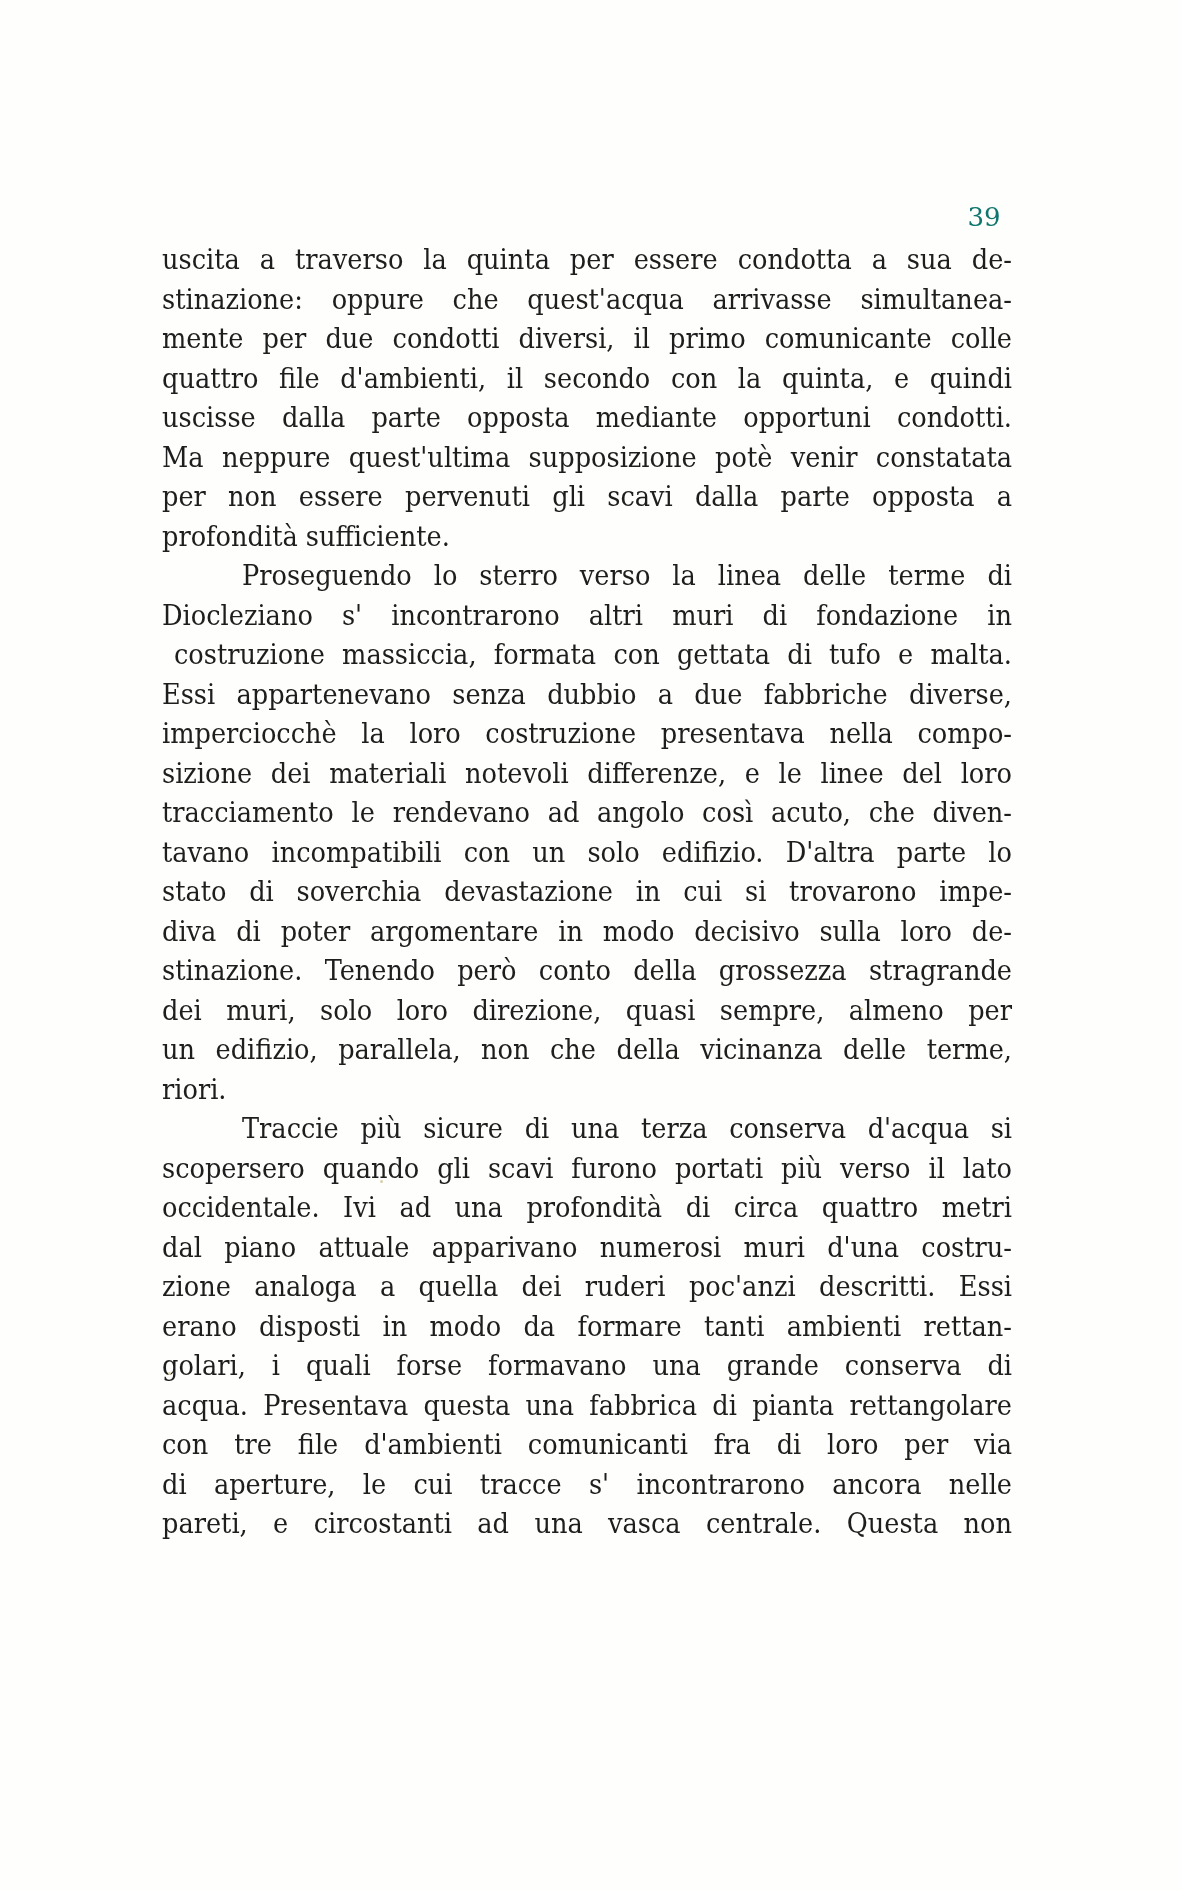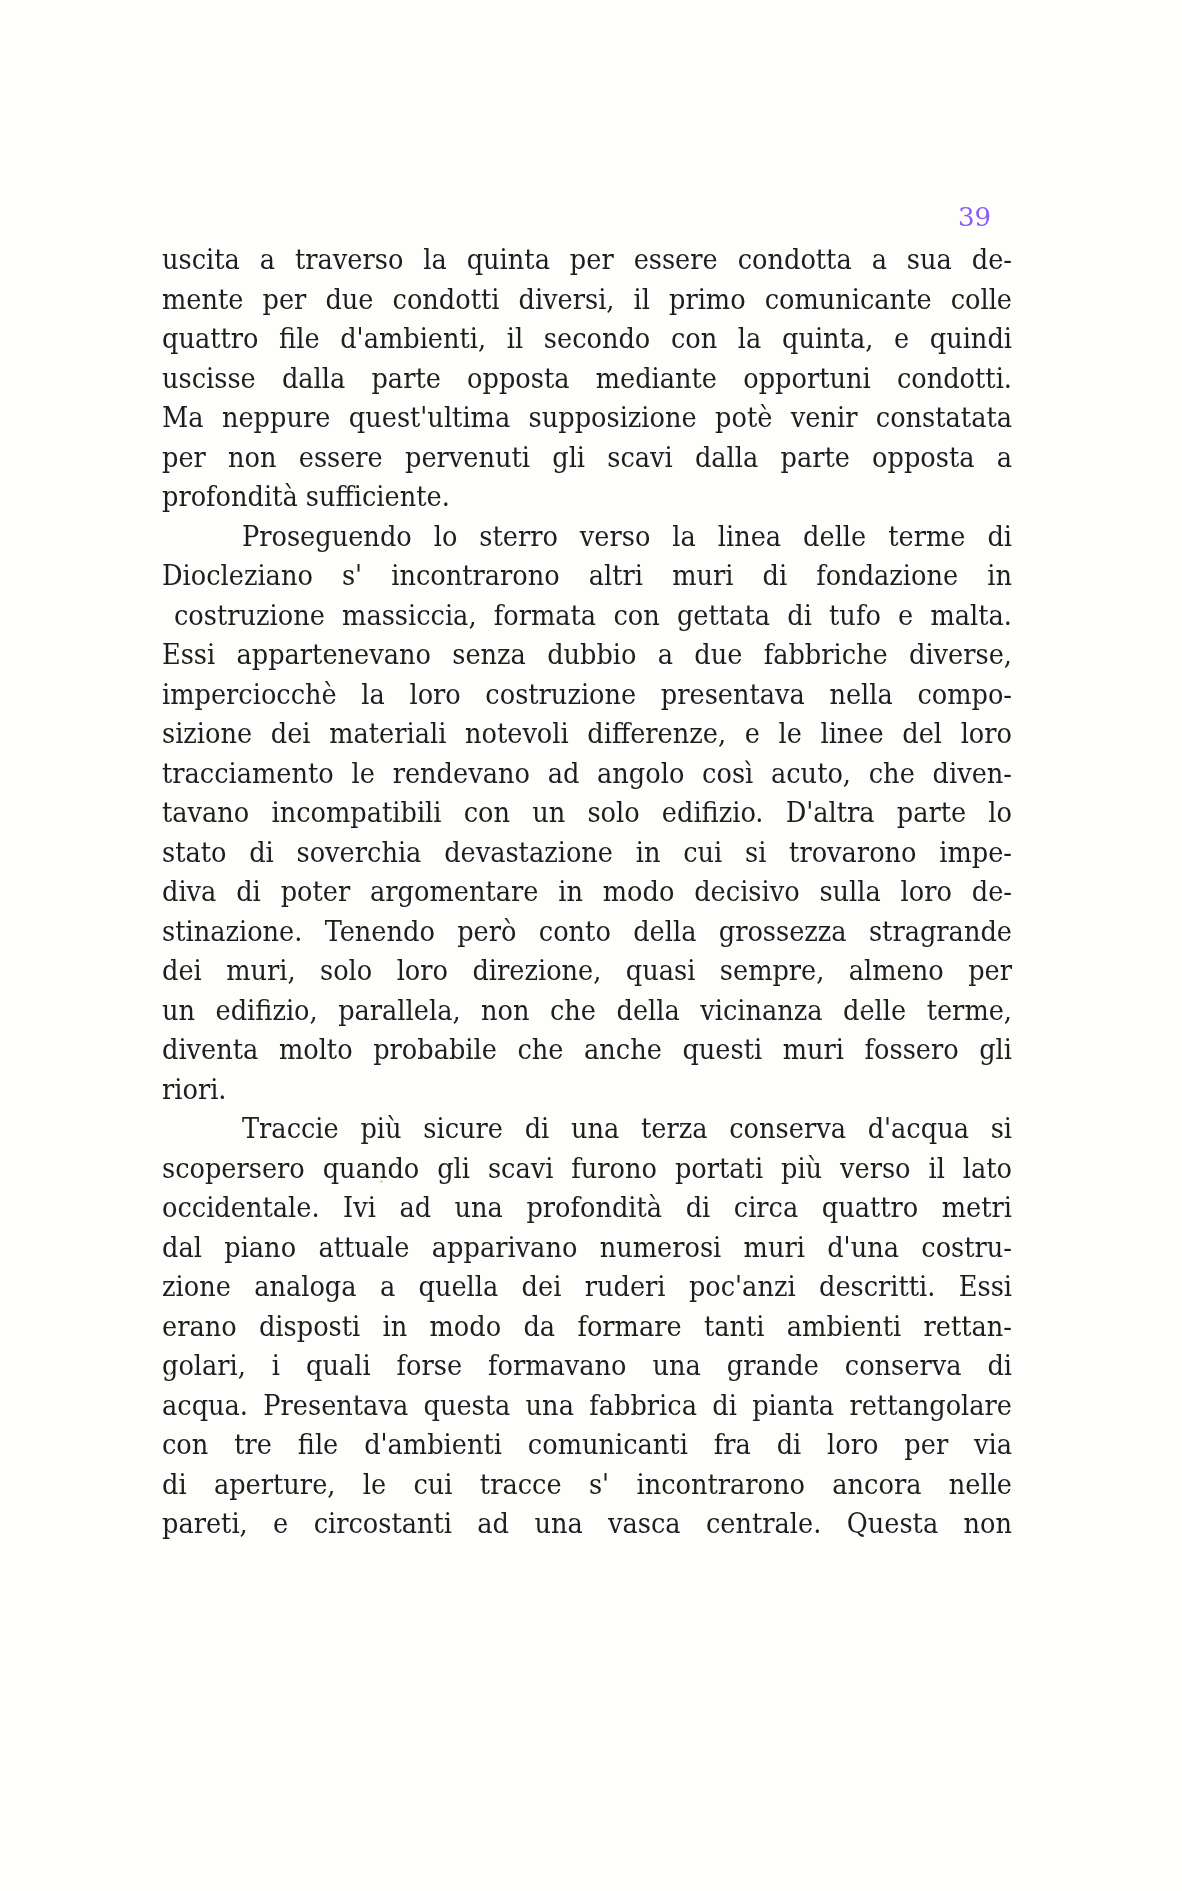--- a/index.html
+++ b/index.html
@@ -18,24 +18,24 @@
       position: absolute;
       left: 0; top: 0;
       width: 1182px;
       height: 1891px;
     }
     .page-number {
       position: absolute;
       top: 202px;
       left: 958px;
       width: 52px;
-      text-align: left;
+      text-align: center;
       font-family: "DejaVu Serif", serif;
       font-size: 26px;
-      color: #8b5cf6;
+      color: #0f766e;
       letter-spacing: 0px;
     }
     .text-block {
       position: absolute;
       left: 162px;
       top: 240px;
       width: 850px;
       font-family: "DejaVu Serif", serif;
       font-size: 28.5px;
       color: #1e1e1e;
@@ -62,40 +62,40 @@
       background: #d8d0a8;
     }
   </style>
 </head>
 <body>
 
 <div class="page">
   <div class="page-number">39</div>
   <div class="text-block" id="text-block">
       <div class="line"><span style="white-space: nowrap; word-spacing: 0px;">uscita a traverso la quinta per essere condotta a sua de-</span></div>
+      <div class="line"><span style="white-space: nowrap; word-spacing: 0px;">stinazione: oppure che quest'acqua arrivasse simultanea-</span></div>
       <div class="line"><span style="white-space: nowrap; word-spacing: 0px;">mente per due condotti diversi, il primo comunicante colle</span></div>
       <div class="line"><span style="white-space: nowrap; word-spacing: 0px;">quattro file d'ambienti, il secondo con la quinta, e quindi</span></div>
       <div class="line"><span style="white-space: nowrap; word-spacing: 0px;">uscisse dalla parte opposta mediante opportuni condotti.</span></div>
       <div class="line"><span style="white-space: nowrap; word-spacing: 0px;">Ma neppure quest'ultima supposizione potè venir constatata</span></div>
       <div class="line"><span style="white-space: nowrap; word-spacing: 0px;">per non essere pervenuti gli scavi dalla parte opposta a</span></div>
       <div class="line last"><span style="white-space: nowrap;">profondità sufficiente.</span></div>
       <div class="line indent"><span style="white-space: nowrap; word-spacing: 0px;">Proseguendo lo sterro verso la linea delle terme di</span></div>
       <div class="line"><span style="white-space: nowrap; word-spacing: 0px;">Diocleziano s' incontrarono altri muri di fondazione in</span></div>
       <div class="line"><span style="white-space: nowrap; word-spacing: 0px; margin-left: 12px;">costruzione massiccia, formata con gettata di tufo e malta.</span></div>
       <div class="line"><span style="white-space: nowrap; word-spacing: 0px;">Essi appartenevano senza dubbio a due fabbriche diverse,</span></div>
       <div class="line"><span style="white-space: nowrap; word-spacing: 0px;">imperciocchè la loro costruzione presentava nella compo-</span></div>
       <div class="line"><span style="white-space: nowrap; word-spacing: 0px;">sizione dei materiali notevoli differenze, e le linee del loro</span></div>
       <div class="line"><span style="white-space: nowrap; word-spacing: 0px;">tracciamento le rendevano ad angolo così acuto, che diven-</span></div>
       <div class="line"><span style="white-space: nowrap; word-spacing: 0px;">tavano incompatibili con un solo edifizio. D'altra parte lo</span></div>
       <div class="line"><span style="white-space: nowrap; word-spacing: 0px;">stato di soverchia devastazione in cui si trovarono impe-</span></div>
       <div class="line"><span style="white-space: nowrap; word-spacing: 0px;">diva di poter argomentare in modo decisivo sulla loro de-</span></div>
       <div class="line"><span style="white-space: nowrap; word-spacing: 0px;">stinazione. Tenendo però conto della grossezza stragrande</span></div>
       <div class="line"><span style="white-space: nowrap; word-spacing: 0px;">dei muri, solo loro direzione, quasi sempre, almeno per</span></div>
       <div class="line"><span style="white-space: nowrap; word-spacing: 0px;">un edifizio, parallela, non che della vicinanza delle terme,</span></div>
-      <div class="line"><span style="white-space: nowrap; word-spacing: 0px;">diventa molto probabile che anche questi muri fossero gli</span></div>
       <div class="line last"><span style="white-space: nowrap;">riori.</span></div>
       <div class="line indent"><span style="white-space: nowrap; word-spacing: 0px;">Traccie più sicure di una terza conserva d'acqua si</span></div>
       <div class="line"><span style="white-space: nowrap; word-spacing: 0px;">scopersero quando gli scavi furono portati più verso il lato</span></div>
       <div class="line"><span style="white-space: nowrap; word-spacing: 0px;">occidentale. Ivi ad una profondità di circa quattro metri</span></div>
       <div class="line"><span style="white-space: nowrap; word-spacing: 0px;">dal piano attuale apparivano numerosi muri d'una costru-</span></div>
       <div class="line"><span style="white-space: nowrap; word-spacing: 0px;">zione analoga a quella dei ruderi poc'anzi descritti. Essi</span></div>
       <div class="line"><span style="white-space: nowrap; word-spacing: 0px;">erano disposti in modo da formare tanti ambienti rettan-</span></div>
       <div class="line"><span style="white-space: nowrap; word-spacing: 0px;">golari, i quali forse formavano una grande conserva di</span></div>
       <div class="line"><span style="white-space: nowrap; word-spacing: 0px;">acqua. Presentava questa una fabbrica di pianta rettangolare</span></div>
       <div class="line"><span style="white-space: nowrap; word-spacing: 0px;">con tre file d'ambienti comunicanti fra di loro per via</span></div>

